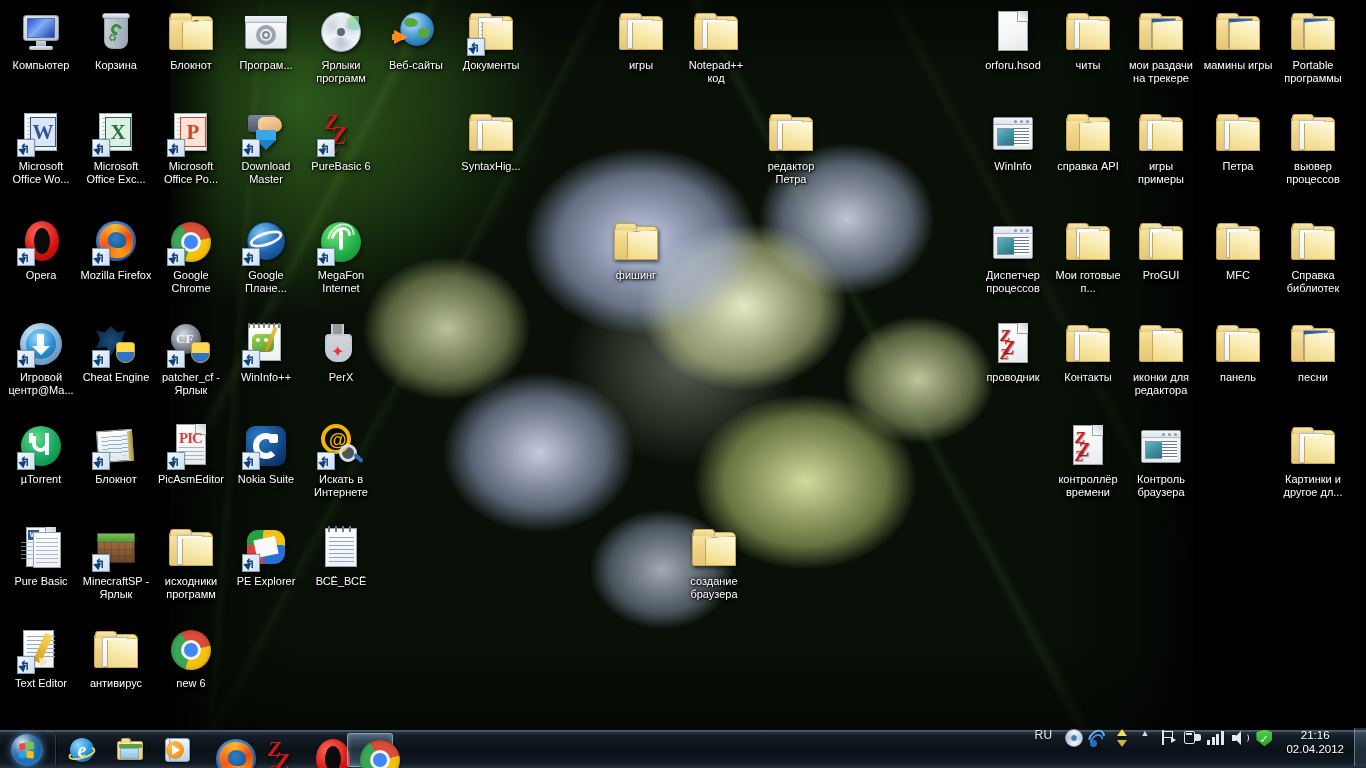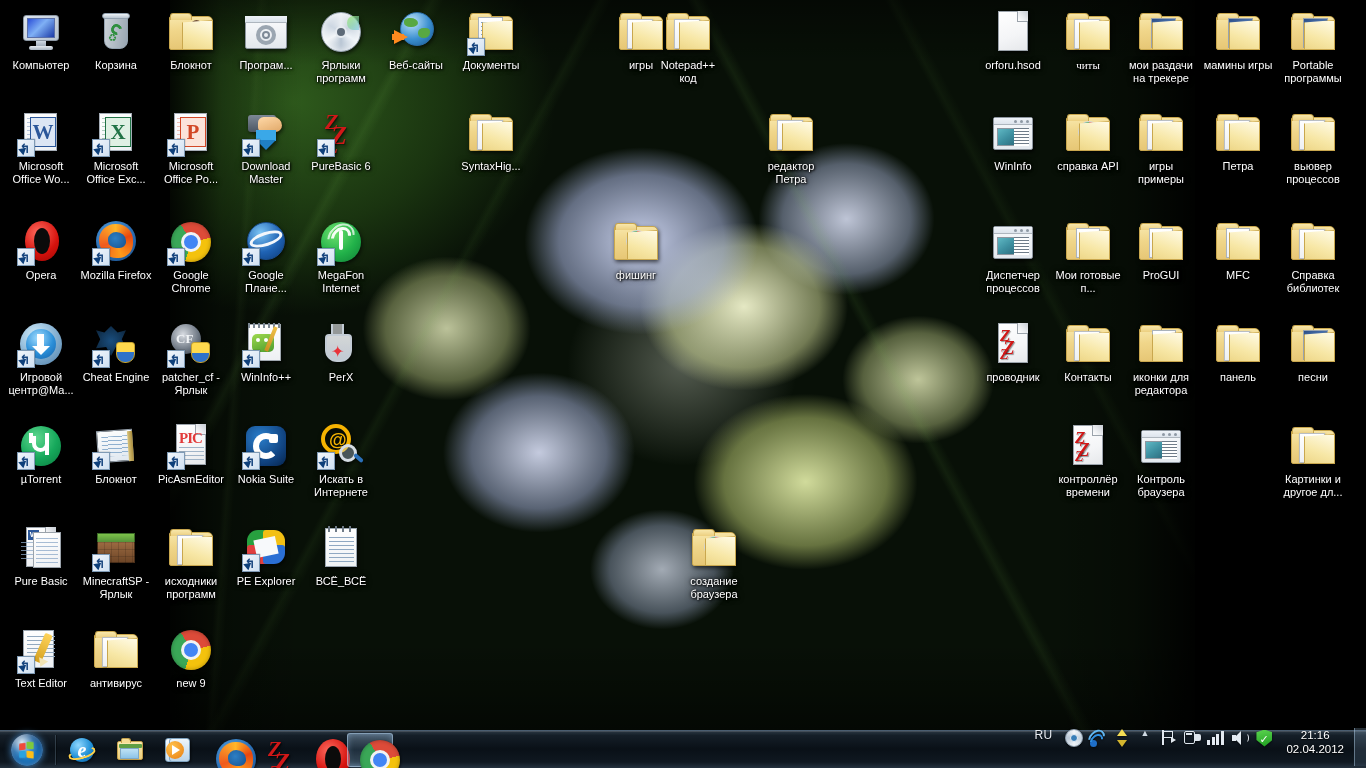--- a/index.html
+++ b/index.html
@@ -322,41 +322,41 @@
           <div style="position: absolute; inset: 0px;">
             <div class="folder">
               <div class="folder-back"></div>
               <div class="folder-paper"></div>
               <div class="folder-flap"></div>
             </div>
           </div>
         </div>
         <div class="label">игры</div>
       </div>
-      <div class="icon" style="left: 652px; top: 8px;">
+      <div class="icon" style="left: 680px; top: 8px;">
         <div class="glyph">
           <div style="position: absolute; inset: 0px;">
             <div class="folder">
               <div class="folder-back"></div>
               <div class="folder-paper"></div>
               <div class="folder-flap"></div>
             </div>
           </div>
         </div>
         <div class="label">Notepad++ код</div>
       </div>
       <div class="icon" style="left: 977px; top: 8px;">
         <div class="glyph">
           <div style="position: absolute; inset: 0px;">
             <div class="doc"></div>
           </div>
         </div>
         <div class="label">orforu.hsod</div>
       </div>
-      <div class="icon" style="left: 1052px; top: 8px; font-family: Liberation Serif, serif;">
+      <div class="icon" style="left: 1052px; top: 8px;">
         <div class="glyph">
           <div style="position: absolute; inset: 0px;">
             <div class="folder">
               <div class="folder-back"></div>
               <div class="folder-paper"></div>
               <div class="folder-flap"></div>
             </div>
           </div>
         </div>
         <div class="label">читы</div>
@@ -1006,21 +1006,21 @@
         </div>
         <div class="label">антивирус</div>
       </div>
       <div class="icon" style="left: 155px; top: 626px;">
         <div class="glyph">
           <div style="position: absolute; inset: 0px;">
             <div style="position:absolute;left:4px;top:4px;width:40px;height:40px;border-radius:50%;background:conic-gradient(from -30deg,#dd4b39 0 30%,#f4c20d 30% 63%,#3aa757 63% 100%);box-shadow:inset 0 0 4px rgba(0,0,0,.3)"></div>
          <div style="position:absolute;left:14px;top:14px;width:20px;height:20px;border-radius:50%;background:#4285f4;border:3px solid #f1f3f4"></div>
           </div>
         </div>
-        <div class="label">new  9</div>
+        <div class="label">new  6</div>
       </div>
     </div>
 </div>
 
 <div id="taskbar">
   <div id="start-orb">
     <div class="orb">
       <div class="wlogo">
           <i class="q1"></i>
           <i class="q2"></i>

